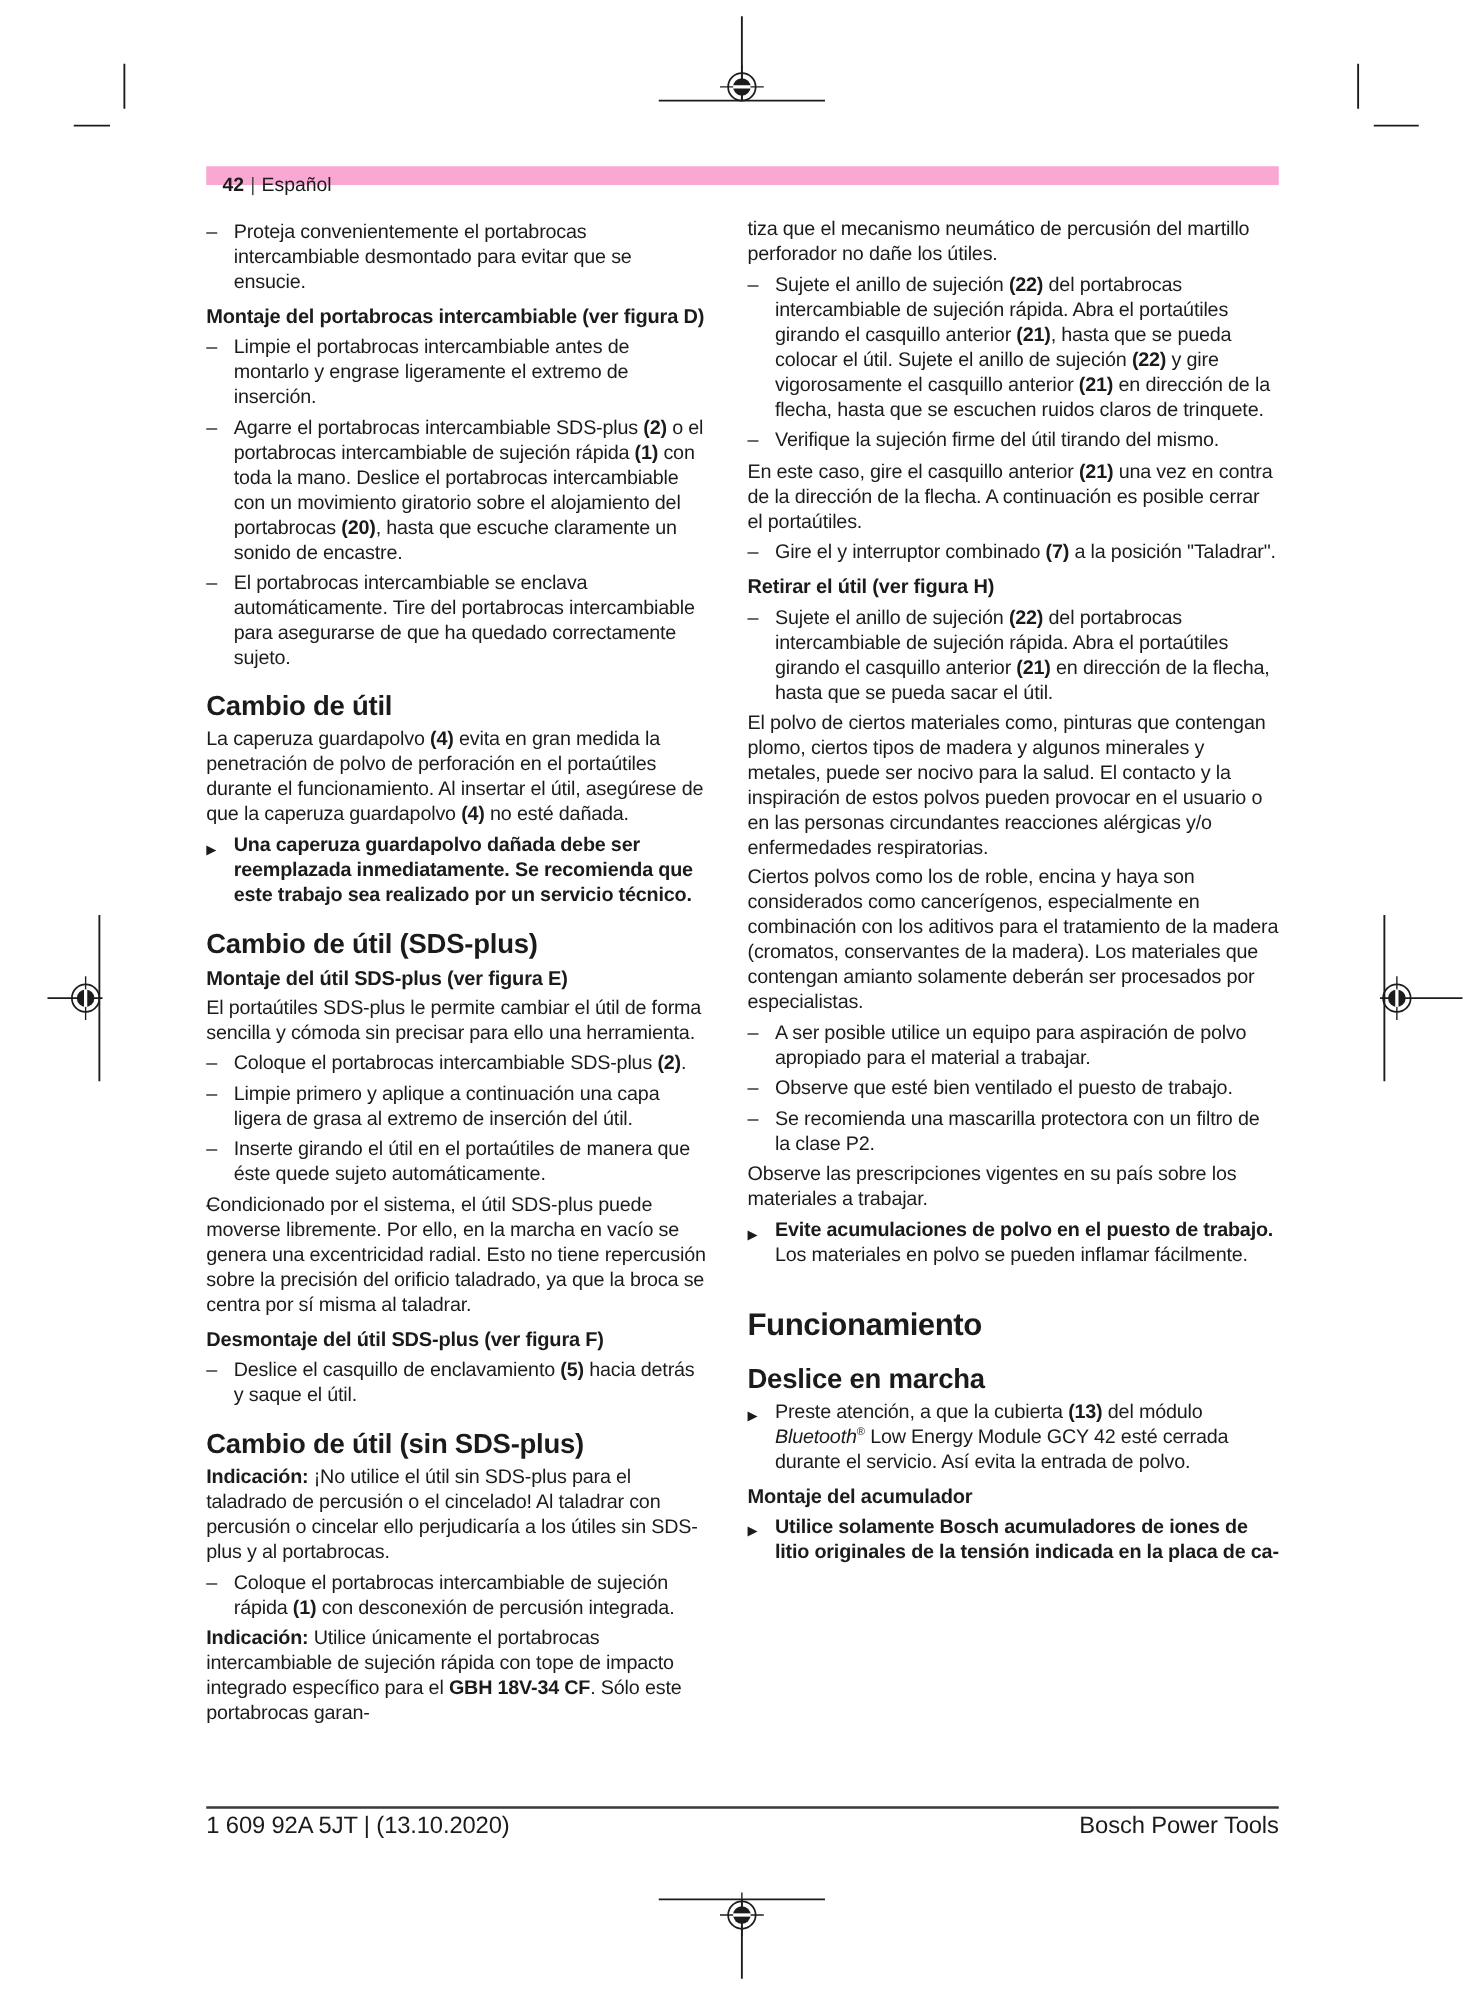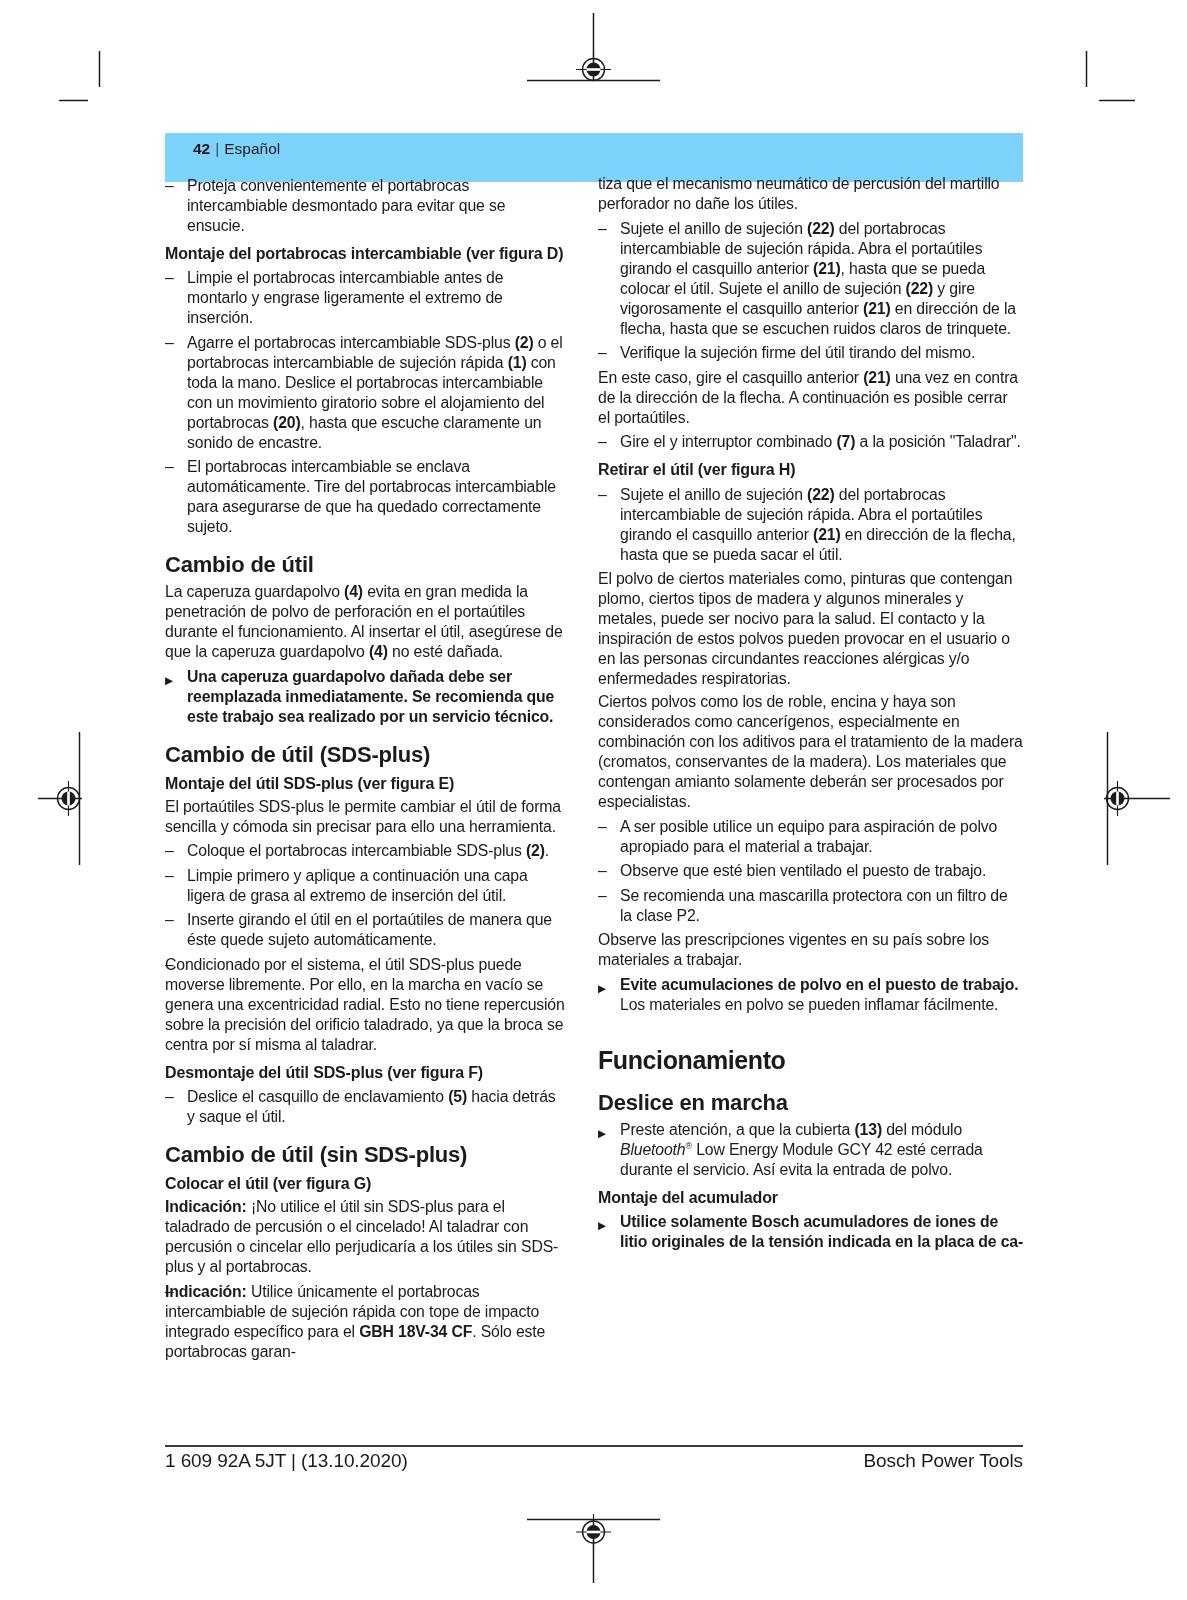--- a/index.html
+++ b/index.html
@@ -14,24 +14,24 @@
   
   .marks{position:absolute;left:0;top:0;width:1187px;height:1600px;pointer-events:none;}
   .marks line{stroke:#1c1c1c;stroke-width:1.5;}
   .marks .hair{stroke-width:1.1;}
   .marks circle.outer{fill:none;stroke:#1c1c1c;stroke-width:1.4;}
   .marks circle.inner{fill:#1c1c1c;stroke:none;}
   .marks rect.gap{fill:#ffffff;stroke:none;}
 
   
   .pagebar{
-    position:absolute;left:165px;top:133px;width:858px;height:49px;
-    background:#7dd3fc;
+    position:absolute;left:165px;top:133px;width:858px;height:15px;
+    background:#f9a8d4;
     font-size:15.5px;line-height:31px;
-    padding-left:28px;box-sizing:border-box;
+    padding-left:13px;box-sizing:border-box;
   }
   .pagebar .pgnum{font-weight:bold;}
   .pagebar .pgsep{margin:0 5px;color:#4a4a4a;font-weight:400;}
 
   
   .content{
     position:absolute;left:165px;top:171px;width:858px;
     display:flex;
   }
   .col{font-size:15.8px;line-height:20px;letter-spacing:-0.15px;}
@@ -127,23 +127,22 @@
         <div class="blk h3"><span class="b">Montaje del útil SDS-plus (ver figura E)</span></div>
         <div class="blk p"><span>El portaútiles SDS-plus le permite cambiar el útil de forma sencilla y cómoda sin precisar para ello una herramienta.</span></div>
         <div class="blk dash"><span class="marker">–</span><span class="li-text"><span>Coloque el portabrocas intercambiable SDS-plus </span><span class="b">(2)</span><span>.</span></span></div>
         <div class="blk dash"><span class="marker">–</span><span class="li-text"><span>Limpie primero y aplique a continuación una capa ligera de grasa al extremo de inserción del útil.</span></span></div>
         <div class="blk dash"><span class="marker">–</span><span class="li-text"><span>Inserte girando el útil en el portaútiles de manera que éste quede sujeto automáticamente.</span></span></div>
         <div class="blk dash"><span class="marker">–</span></div>
         <div class="blk p"><span>Condicionado por el sistema, el útil SDS-plus puede moverse libremente. Por ello, en la marcha en vacío se genera una excentricidad radial. Esto no tiene repercusión sobre la precisión del orificio taladrado, ya que la broca se centra por sí misma al taladrar.</span></div>
         <div class="blk h3"><span class="b">Desmontaje del útil SDS-plus (ver figura F)</span></div>
         <div class="blk dash"><span class="marker">–</span><span class="li-text"><span>Deslice el casquillo de enclavamiento </span><span class="b">(5)</span><span> hacia detrás y saque el útil.</span></span></div>
         <div class="blk h2"><span class="b">Cambio de útil (sin SDS-plus)</span></div>
-        <div class="blk h3"><span class="b">Colocar el útil (ver figura G)</span></div>
         <div class="blk p"><span class="b">Indicación:</span><span> ¡No utilice el útil sin SDS-plus para el taladrado de percusión o el cincelado! Al taladrar con percusión o cincelar ello perjudicaría a los útiles sin SDS-plus y al portabrocas.</span></div>
-        <div class="blk dash"><span class="marker">–</span></div>
+        <div class="blk dash"><span class="marker">–</span><span class="li-text"><span>Coloque el portabrocas intercambiable de sujeción rápida </span><span class="b">(1)</span><span> con desconexión de percusión integrada.</span></span></div>
         <div class="blk p"><span class="b">Indicación:</span><span> Utilice únicamente el portabrocas intercambiable de sujeción rápida con tope de impacto integrado específico para el </span><span class="b">GBH 18V-34 CF</span><span>. Sólo este portabrocas garan-</span></div>
       </section>
     <section class="col col-right" id="col-right">
         <div class="blk p"><span>tiza que el mecanismo neumático de percusión del martillo perforador no dañe los útiles.</span></div>
         <div class="blk dash"><span class="marker">–</span><span class="li-text"><span>Sujete el anillo de sujeción </span><span class="b">(22)</span><span> del portabrocas intercambiable de sujeción rápida. Abra el portaútiles girando el casquillo anterior </span><span class="b">(21)</span><span>, hasta que se pueda colocar el útil. Sujete el anillo de sujeción </span><span class="b">(22)</span><span> y gire vigorosamente el casquillo anterior </span><span class="b">(21)</span><span> en dirección de la flecha, hasta que se escuchen ruidos claros de trinquete.</span></span></div>
         <div class="blk dash"><span class="marker">–</span><span class="li-text"><span>Verifique la sujeción firme del útil tirando del mismo.</span></span></div>
         <div class="blk p"><span>En este caso, gire el casquillo anterior </span><span class="b">(21)</span><span> una vez en contra de la dirección de la flecha. A continuación es posible cerrar el portaútiles.</span></div>
         <div class="blk dash"><span class="marker">–</span><span class="li-text"><span>Gire el y interruptor combinado </span><span class="b">(7)</span><span> a la posición "Taladrar".</span></span></div>
         <div class="blk h3"><span class="b">Retirar el útil (ver figura H)</span></div>
         <div class="blk dash"><span class="marker">–</span><span class="li-text"><span>Sujete el anillo de sujeción </span><span class="b">(22)</span><span> del portabrocas intercambiable de sujeción rápida. Abra el portaútiles girando el casquillo anterior </span><span class="b">(21)</span><span> en dirección de la flecha, hasta que se pueda sacar el útil.</span></span></div>

